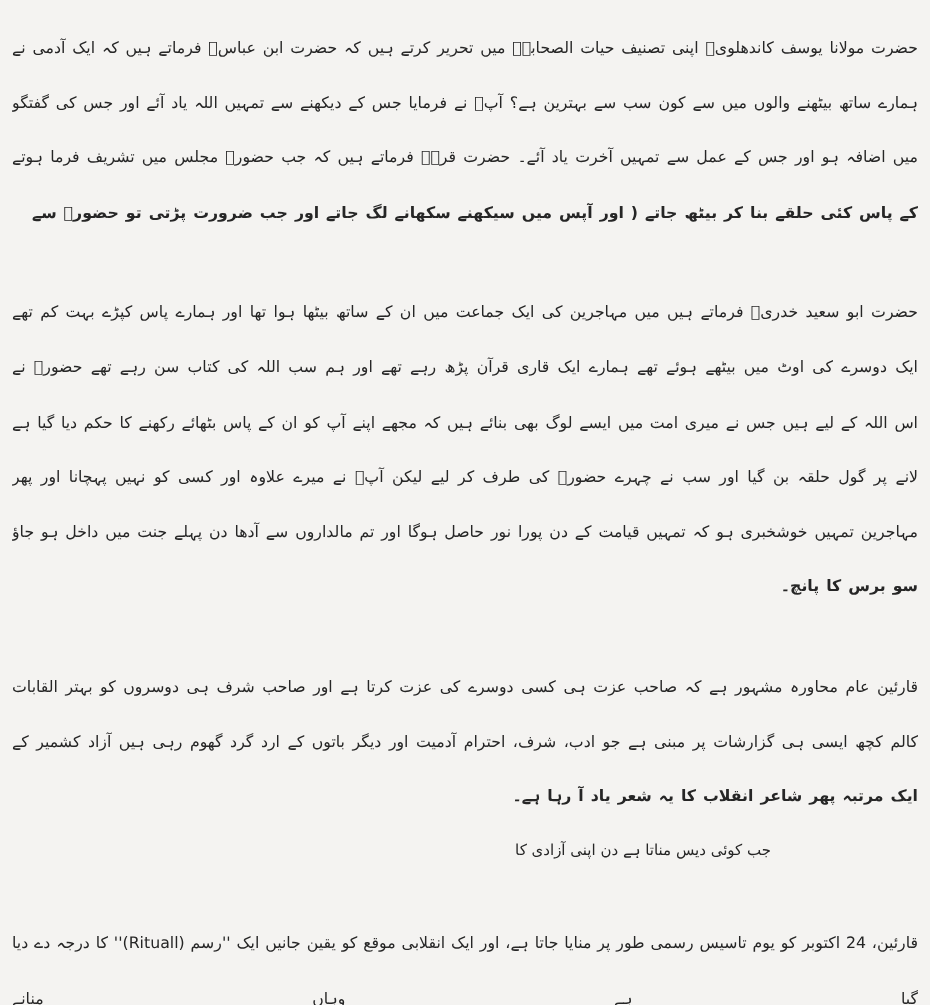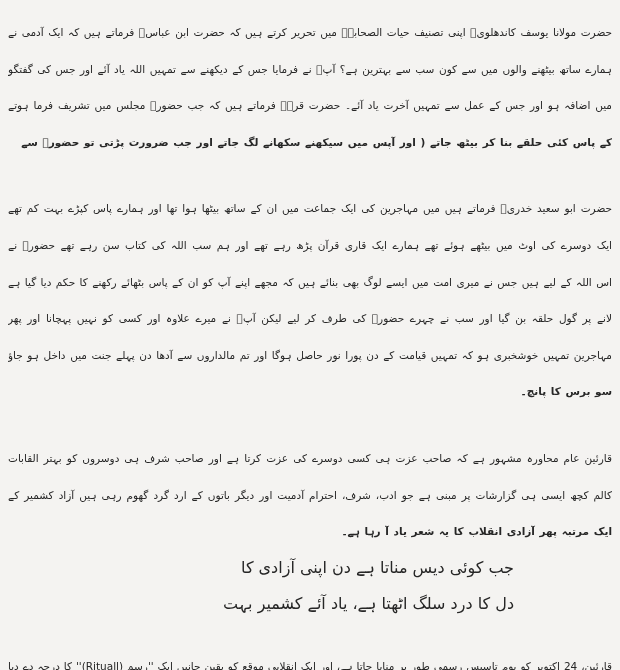--- a/index.html
+++ b/index.html
@@ -41,21 +41,21 @@
   .line.last {
     text-align: right;
     text-align-last: right;
     font-weight: bold;
   }
   .poem {
     margin: 0;
     padding-left: 98px; 
   }
   .poem .poem-line {
-    font-size: 16px;
+    font-size: 10px;
     line-height: 36.6px;
     height: 36.6px;
     overflow: hidden;
     text-align: left;      
     text-align-last: left;
     direction: rtl;
   }
   
   .poem {
     padding-left: 105px;
@@ -92,23 +92,22 @@
     <div class="line">ایک دوسرے کی اوٹ میں بیٹھے ہوئے تھے ہمارے ایک قاری قرآن پڑھ رہے تھے اور ہم سب اللہ کی کتاب سن رہے تھے حضورؐ نے فرمایا تمام تعریفیں</div>
     <div class="line">اس اللہ کے لیے ہیں جس نے میری امت میں ایسے لوگ بھی بنائے ہیں کہ مجھے اپنے آپ کو ان کے پاس بٹھائے رکھنے کا حکم دیا گیا ہے حضورؐ کے تشریف</div>
     <div class="line">لانے پر گول حلقہ بن گیا اور سب نے چہرے حضورؐ کی طرف کر لیے لیکن آپؐ نے میرے علاوہ اور کسی کو نہیں پہچانا اور پھر حضورؐ نے فرمایا اے فقراء</div>
     <div class="line">مہاجرین تمہیں خوشخبری ہو کہ تمہیں قیامت کے دن پورا نور حاصل ہوگا اور تم مالداروں سے آدھا دن پہلے جنت میں داخل ہو جاؤ گے اور یہ آدھا دن پانچ</div>
     <div class="line last">سو برس کا پانچ۔</div>
   </div>
 
   <div class="para">
     <div class="line">قارئین عام محاورہ مشہور ہے کہ صاحب عزت ہی کسی دوسرے کی عزت کرتا ہے اور صاحب شرف ہی دوسروں کو بہتر القابات سے یاد کرتے ہیں آج کا</div>
     <div class="line">کالم کچھ ایسی ہی گزارشات پر مبنی ہے جو ادب، شرف، احترام آدمیت اور دیگر باتوں کے ارد گرد گھوم رہی ہیں آزاد کشمیر کے یوم تاسیس کے موقع پر آج ہمیں</div>
-    <div class="line last">ایک مرتبہ پھر آزادی انقلاب کا یہ شعر یاد آ رہا ہے۔</div>
+    <div class="line last">ایک مرتبہ پھر شاعر انقلاب کا یہ شعر یاد آ رہا ہے۔</div>
   </div>
 
   <div class="poem">
     <div class="poem-line">جب کوئی دیس مناتا ہے دن اپنی آزادی کا</div>
-    <div class="poem-line">دل کا درد سلگ اٹھتا ہے، یاد آئے کشمیر بہت</div>
   </div>
 
   <div class="footer-line">قارئین، 24 اکتوبر کو یوم تاسیس رسمی طور پر منایا جاتا ہے، اور ایک انقلابی موقع کو یقین جانیں ایک ''رسم (Rituall)'' کا درجہ دے دیا گیا ہے وہاں منانے</div>
 
 </div>
 
 </body></html>

